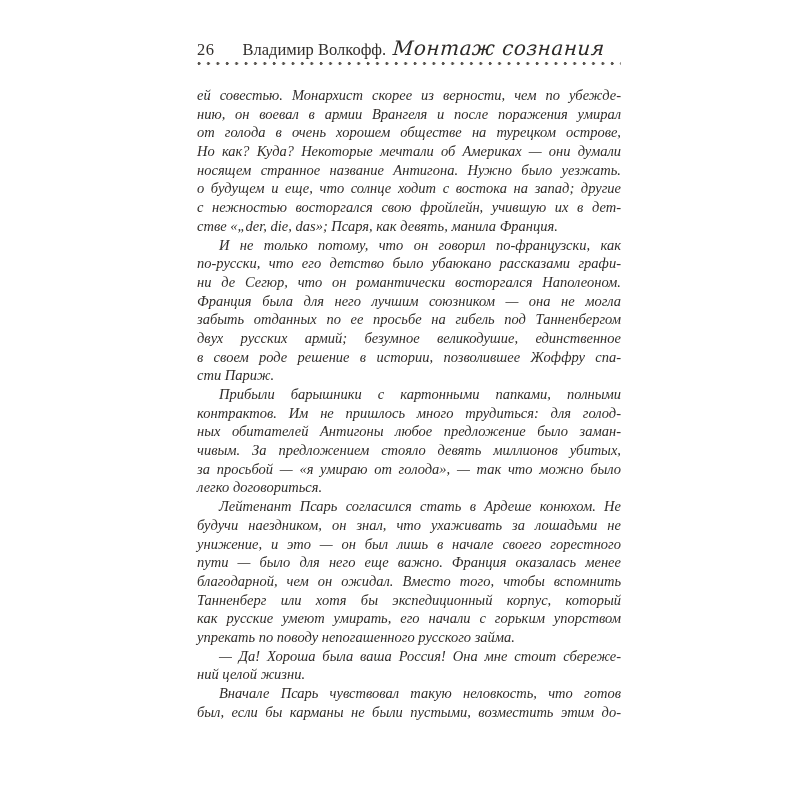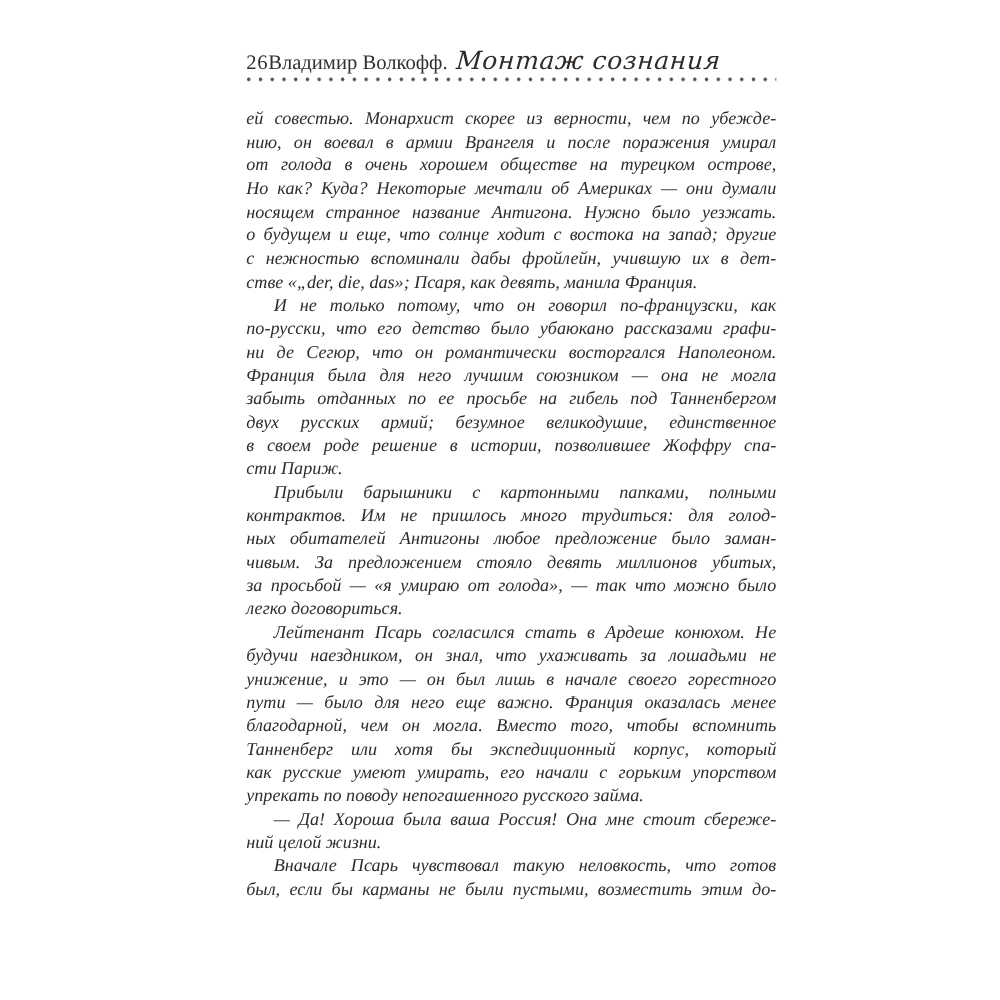--- a/index.html
+++ b/index.html
@@ -36,20 +36,21 @@
   .header-title {
     display: flex;
     align-items: baseline;
     gap: 7px;
     padding-right: 8px;
     white-space: nowrap;
   }
   .book-author {
     font-size: 16.5px;
     color: #33302d;
+    margin-left: 28px;
   }
   .book-title {
     font-family: "DejaVu Serif", serif;
     font-style: italic;
     font-size: 20px;
     letter-spacing: 0.5px;
     color: #2e2b28;
     transform: skewX(-4deg);
   }
   
@@ -102,21 +103,21 @@
   <div class="dotted-rule"></div>
 
   <div class="page-body">
     <div class="para">
         <div class="line">ей совестью. Монархист скорее из верности, чем по убежде-</div>
         <div class="line">нию, он воевал в армии Врангеля и после поражения умирал</div>
         <div class="line">от голода в очень хорошем обществе на турецком острове,</div>
         <div class="line">Но как? Куда? Некоторые мечтали об Америках — они думали</div>
         <div class="line">носящем странное название Антигона. Нужно было уезжать.</div>
         <div class="line">о будущем и еще, что солнце ходит с востока на запад; другие</div>
-        <div class="line">с нежностью вспоминали дабы фройлейн, учившую их в дет-</div>
+        <div class="line">с нежностью восторгался свою фройлейн, учившую их в дет-</div>
         <div class="line no-just">стве «„der, die, das»; Псаря, как девять, манила Франция.</div>
       </div>
     <div class="para indent">
         <div class="line">И не только потому, что он говорил по-французски, как</div>
         <div class="line">по-русски, что его детство было убаюкано рассказами графи-</div>
         <div class="line">ни де Сегюр, что он романтически восторгался Наполеоном.</div>
         <div class="line">Франция была для него лучшим союзником — она не могла</div>
         <div class="line">забыть отданных по ее просьбе на гибель под Танненбергом</div>
         <div class="line">двух русских армий; безумное великодушие, единственное</div>
         <div class="line">в своем роде решение в истории, позволившее Жоффру спа-</div>
@@ -128,21 +129,21 @@
         <div class="line">ных обитателей Антигоны любое предложение было заман-</div>
         <div class="line">чивым. За предложением стояло девять миллионов убитых,</div>
         <div class="line">за просьбой — «я умираю от голода», — так что можно было</div>
         <div class="line no-just">легко договориться.</div>
       </div>
     <div class="para indent">
         <div class="line">Лейтенант Псарь согласился стать в Ардеше конюхом. Не</div>
         <div class="line">будучи наездником, он знал, что ухаживать за лошадьми не</div>
         <div class="line">унижение, и это — он был лишь в начале своего горестного</div>
         <div class="line">пути — было для него еще важно. Франция оказалась менее</div>
-        <div class="line">благодарной, чем он могла. Вместо того, чтобы вспомнить</div>
+        <div class="line">благодарной, чем он ожидал. Вместо того, чтобы вспомнить</div>
         <div class="line">Танненберг или хотя бы экспедиционный корпус, который</div>
         <div class="line">как русские умеют умирать, его начали с горьким упорством</div>
         <div class="line no-just">упрекать по поводу непогашенного русского займа.</div>
       </div>
     <div class="para indent">
         <div class="line">— Да! Хороша была ваша Россия! Она мне стоит сбереже-</div>
         <div class="line no-just">ний целой жизни.</div>
       </div>
     <div class="para indent">
         <div class="line">Вначале Псарь чувствовал такую неловкость, что готов</div>

